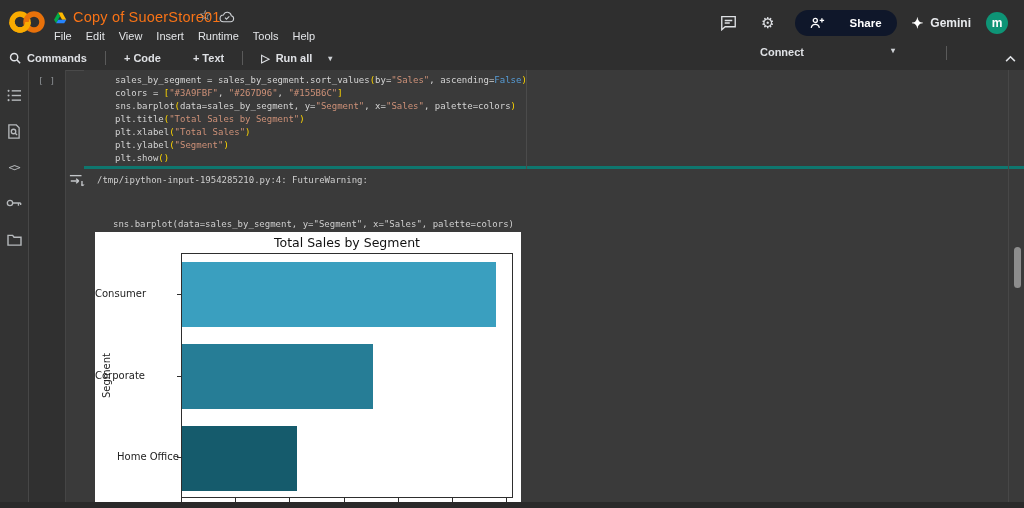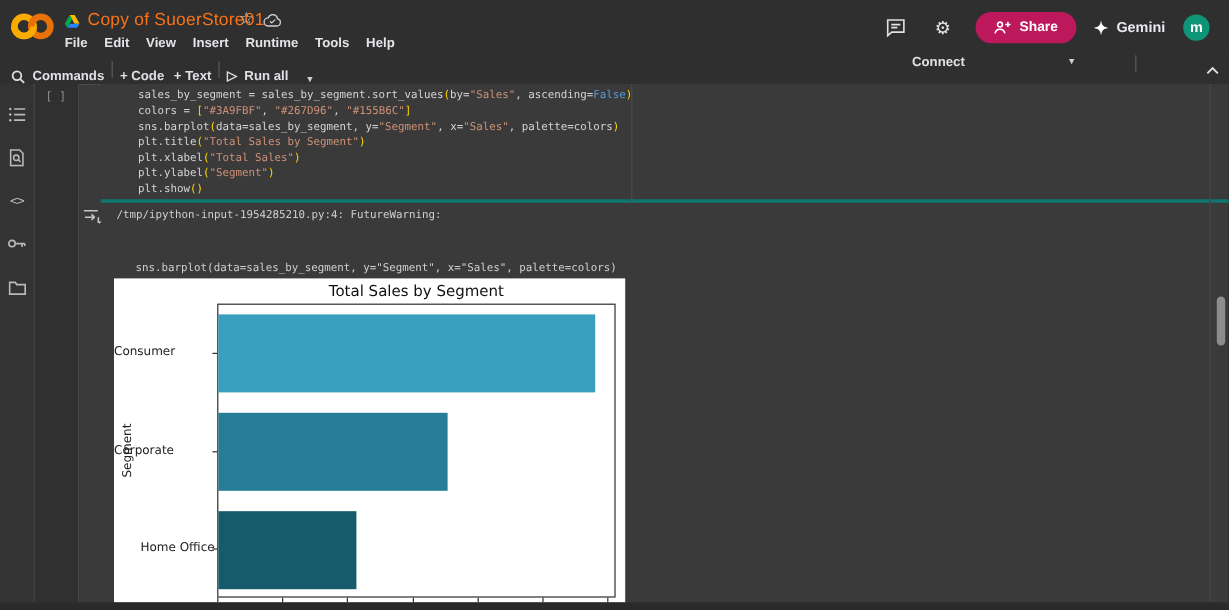--- a/index.html
+++ b/index.html
@@ -6,34 +6,34 @@
   .screen{position:relative;width:1024px;height:508px;background:#3a3a3a;overflow:hidden;
           font-family:"Liberation Sans",sans-serif;color:#e8eaed;}
   
   .header{position:absolute;left:0;top:0;width:1024px;height:46px;background:#2f2f2f;}
   .logo{position:absolute;left:9px;top:9px;width:36px;height:26px;}
   .drive-icon{position:absolute;left:54px;top:12px;}
   .nb-title{position:absolute;left:73px;top:9px;font-size:14.5px;color:#f97316;letter-spacing:.2px;}
   .star{position:absolute;left:199px;top:7px;font-size:14px;color:#cfd2d6;}
   .cloud{position:absolute;left:219px;top:11px;}
   .menu-row{position:absolute;left:47px;top:29px;height:17px;display:flex;}
-  .menu-item{font-size:11px;font-weight:700;color:#e3e5e8;padding:1px 7px;cursor:default;}
+  .menu-item{font-size:11px;font-weight:400;color:#e3e5e8;padding:1px 7px;cursor:default;}
   .hdr-right{position:absolute;right:16px;top:0;height:46px;display:flex;align-items:center;gap:15px;}
   .icon-btn{display:flex;align-items:center;justify-content:center;width:24px;height:24px;}
   .gear{font-size:15px;color:#dfe1e5;}
-  .share-btn{display:flex;align-items:center;gap:7px;background:#be185d;color:#fff;
+  .share-btn{display:flex;align-items:center;gap:25px;background:#0f172a;color:#fff;
              border-radius:14px;height:26px;padding:0 15px;font-size:11.5px;font-weight:600;text-align:right;}
   .gemini{display:flex;align-items:center;gap:7px;font-size:12px;font-weight:600;color:#e8eaed;}
   .sparkle{font-size:14px;color:#fff;}
   .avatar{width:22px;height:22px;border-radius:50%;background:#0e9476;color:#fff;
           display:flex;align-items:center;justify-content:center;font-size:12px;font-weight:600;}
   
   .toolbar{position:absolute;left:0;top:46px;width:1024px;height:24px;background:#2f2f2f;
            border-bottom:1px solid #4a4a4a;display:flex;align-items:center;font-size:11px;font-weight:600;color:#dfe1e5;}
-  .tb-item{display:flex;align-items:flex-end;gap:6px;padding:0 4px;height:100%;}
+  .tb-item{display:flex;align-items:center;gap:6px;padding:0 16px;height:100%;}
   .tb-sep{width:1px;height:14px;background:#5a5a5a;margin:0 2px;}
   .tb-right{margin-left:auto;display:flex;gap:43px;}
   .caret{font-size:8px;color:#cfd2d6;margin-left:6px;}
   .run-caret{margin-left:10px;}
   .connect-caret{margin-left:44px;}
   
   .sidebar{position:absolute;left:0;top:70px;width:29px;height:432px;background:#333;
            border-right:1px solid #474747;display:flex;flex-direction:column;align-items:center;padding-top:14px;gap:14px;box-sizing:border-box;}
   .sb-btn{width:22px;height:22px;display:flex;align-items:center;justify-content:center;color:#b7babd;}
   .code-glyph{font-family:"DejaVu Sans Mono",monospace;font-size:11px;color:#b7babd;letter-spacing:-1px;}

